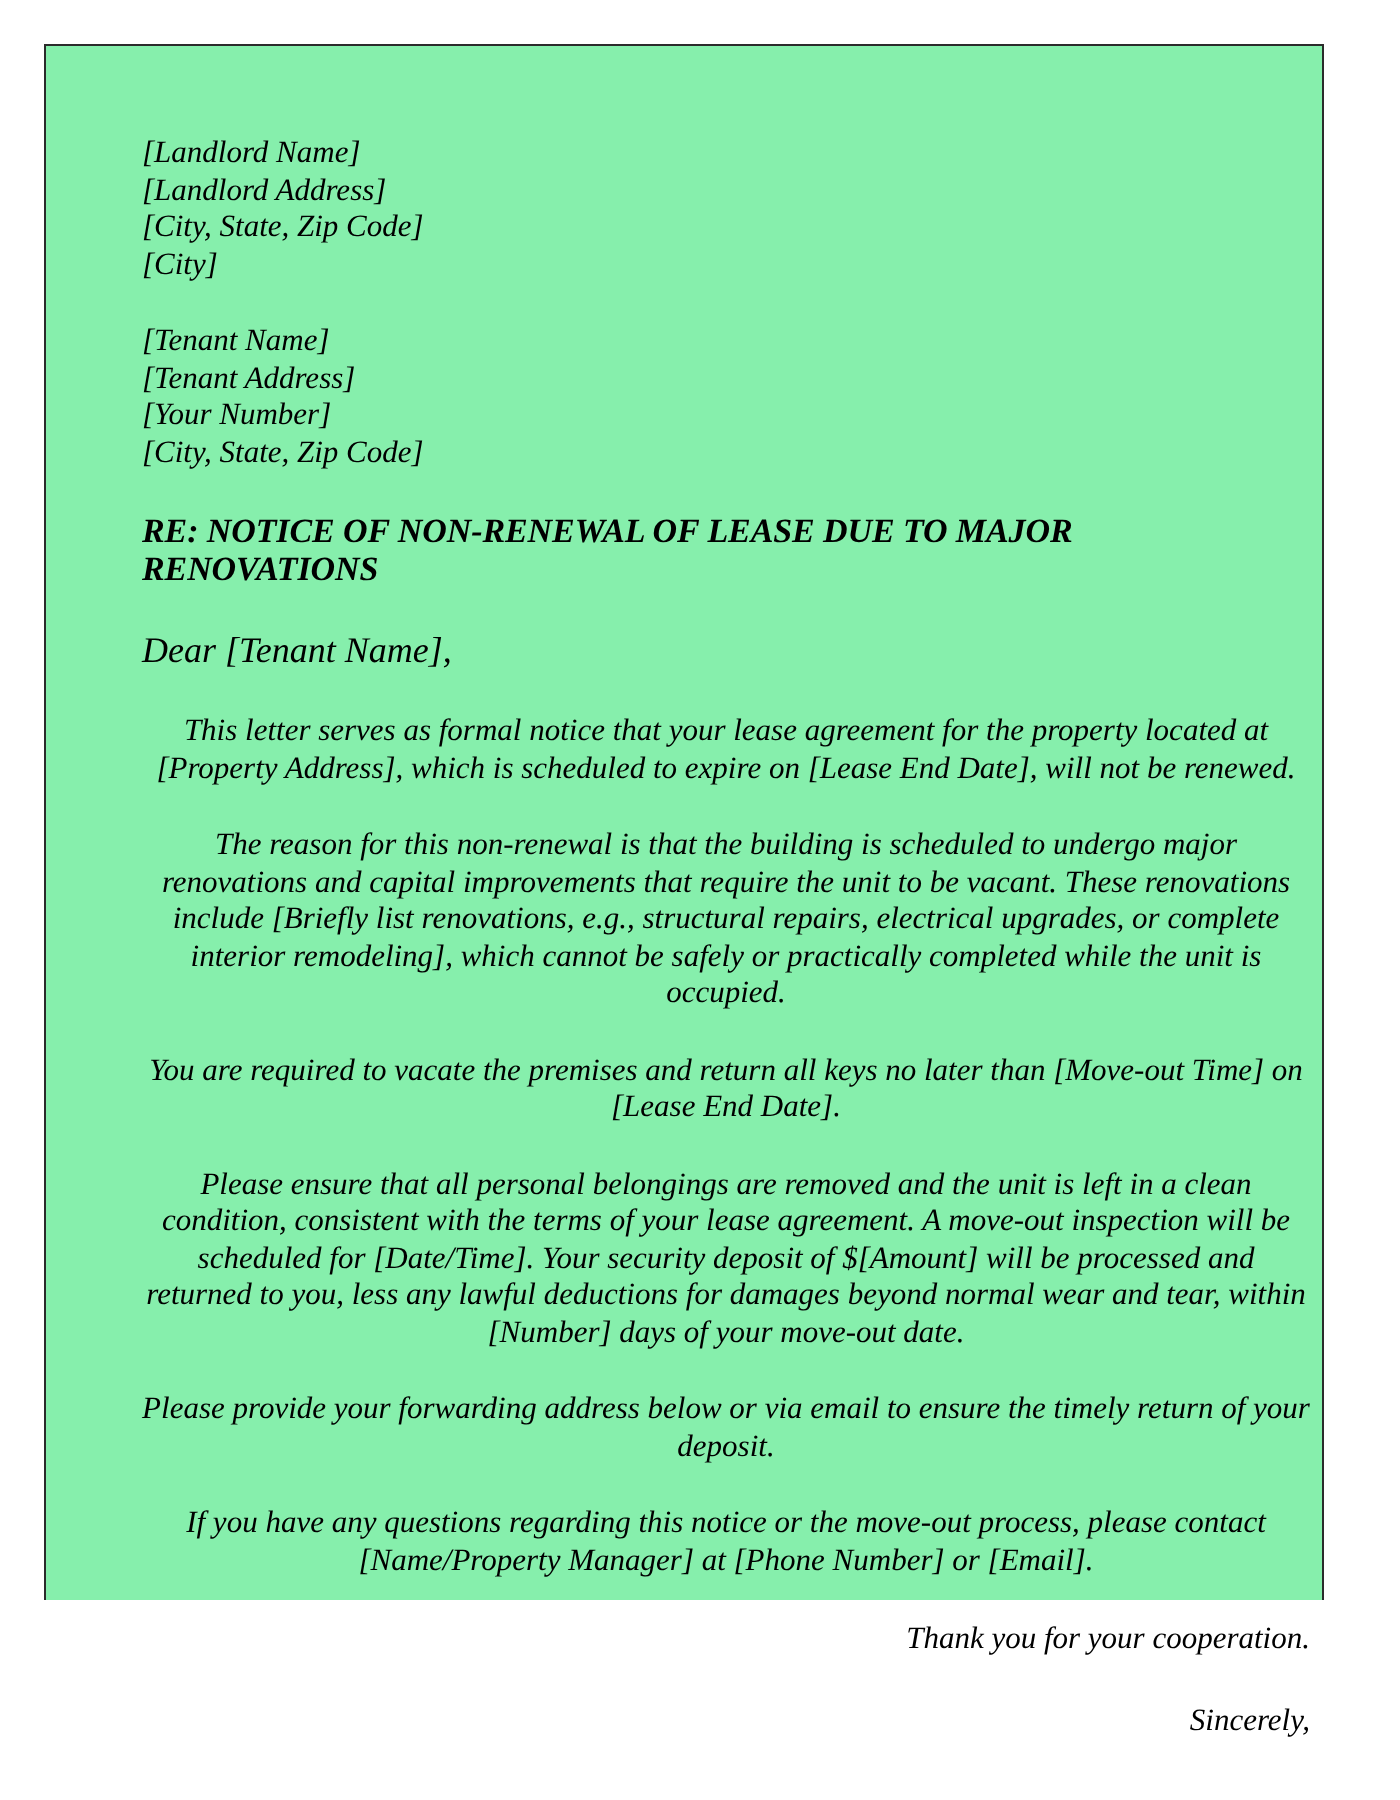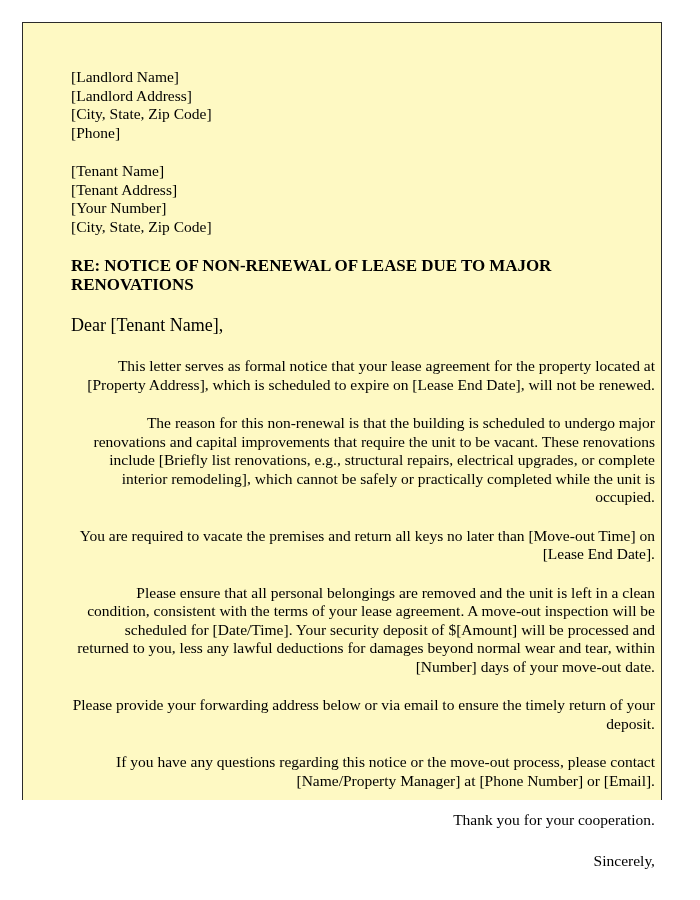--- a/index.html
+++ b/index.html
@@ -16,25 +16,26 @@
   }
 
   
   #page-sheet {
     position: absolute;
     left: 22px;
     top: 22px;
     width: 640px;
     height: 778px;
     box-sizing: border-box;
-    background: #fef9c3;
+    background: #86efac;
     border-top: 1.5px solid #2b2b2b;
     border-left: 1.5px solid #2b2b2b;
     border-right: 1.5px solid #2b2b2b;
     border-bottom: none;
+    font-style: italic;
   }
 
   #letter-body {
     position: absolute;
     left: 48px;
     top: 45px;
     width: 584px;
   }
 
   .addr-block {
@@ -58,21 +59,21 @@
   .salutation {
     font-size: 18px;
     line-height: 19px;
     margin: 0 0 22px 0;
   }
 
   .body-para {
     font-size: 15.5px;
     line-height: 18.5px;
     margin: 0 0 20px 0;
-    text-align: right;
+    text-align: center;
   }
 
   .closing-line {
     font-size: 15.5px;
     line-height: 19px;
     margin: 0 0 22px 0;
     text-align: right;
   }
   .signoff-line {
     font-size: 15.5px;
@@ -84,21 +85,21 @@
 </head>
 <body>
 
 <div id="page-sheet">
   <div id="letter-body">
 
     <div class="addr-block">
       <span class="addr-line">[Landlord Name]</span>
       <span class="addr-line">[Landlord Address]</span>
       <span class="addr-line">[City, State, Zip Code]</span>
-      <span class="addr-line">[Phone]</span>
+      <span class="addr-line">[City]</span>
     </div>
 
     <div class="addr-block">
       <span class="addr-line">[Tenant Name]</span>
       <span class="addr-line">[Tenant Address]</span>
       <span class="addr-line">[Your Number]</span>
       <span class="addr-line">[City, State, Zip Code]</span>
     </div>
 
     <div class="subject-line">RE: NOTICE OF NON-RENEWAL OF LEASE DUE TO MAJOR RENOVATIONS</div>

